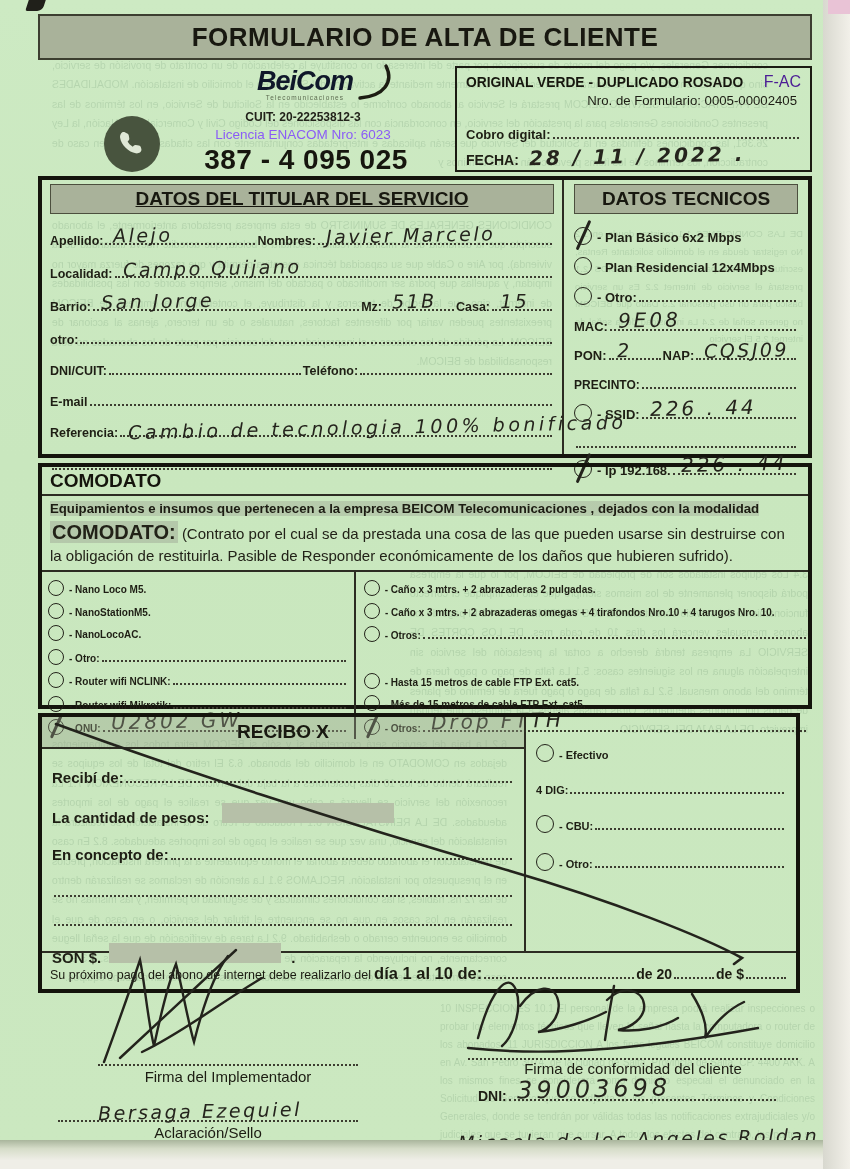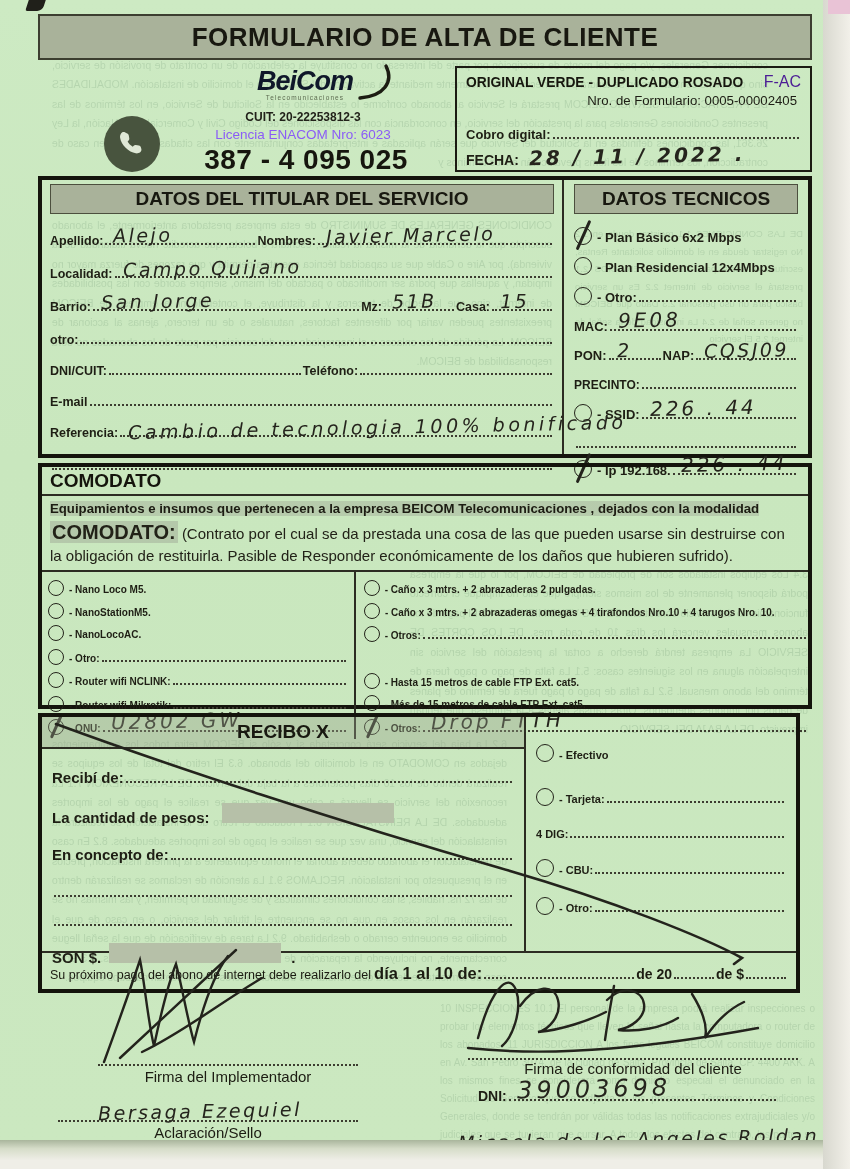--- a/index.html
+++ b/index.html
@@ -53,21 +53,21 @@
   .row{display:flex;align-items:baseline;}
   .radio{width:16px;height:16px;border:1.8px solid #23231a;border-radius:50%;display:inline-block;position:relative;flex:none;top:3px;margin-right:5px;background:transparent;}
   .radio.checked::after{content:"";position:absolute;left:7px;top:-9px;width:2.6px;height:32px;background:#23231c;transform:rotate(24deg);border-radius:2px;}
   .greybar{background:#a9b29a;border:1.5px solid #4c4f3e;text-align:center;font-weight:700;font-size:19px;color:#181810;padding:3px 0;}
   .greybox{display:inline-block;width:172px;height:20px;background:#b6c0a8;vertical-align:middle;}
 
   
   .datos{position:absolute;left:38px;top:176px;width:774px;height:282px;border:4px solid #14140c;box-sizing:border-box;display:flex;}
   .d-left{width:520px;padding:4px 8px 0 8px;box-sizing:border-box;}
   .d-right{flex:1;border-left:2px solid #2c2c22;padding:4px 10px 0 10px;box-sizing:border-box;}
-  .d-left .greybar{margin-bottom:14px;}
+  .d-left .greybar{margin-bottom:14px;text-decoration:underline;}
   .d-right .greybar{margin-bottom:10px;}
   .frow{display:flex;align-items:baseline;margin-bottom:13px;}
   .frow.tight{margin-bottom:11px;}
   .t-row{display:flex;align-items:baseline;margin-bottom:9px;font-size:13.5px;color:#1e1e14;}
   .t-lab{font-size:13px;font-weight:600;color:#1e1e14;white-space:nowrap;}
 
   
   .como{position:absolute;left:38px;top:463px;width:774px;height:246px;border:4px solid #14140c;box-sizing:border-box;}
   .como-title{font-size:19px;font-weight:700;color:#14140c;padding:3px 8px 2px;border-bottom:2px solid #2c2c22;}
   .como-par{padding:3px 8px 4px;border-bottom:2px solid #2c2c22;}
@@ -395,25 +395,20 @@
         <div class="rrow">
           <span class="lbl">SON $.</span>
           <span class="greybox" style="margin-left:8px;"></span>
           <span class="lbl" style="margin-left:10px;">.</span>
         </div>
       </div>
       <div class="rec-right">
         <div class="prow">
           <span class="radio"></span>
           <span class="lbl">- Efectivo</span>
-        </div>
-        <div class="prow">
-          <span class="radio"></span>
-          <span class="lbl">- Tarjeta:</span>
-          <span class="dots"></span>
         </div>
         <div class="prow" style="margin-top:16px;">
           <span class="lbl">4 DIG:</span>
           <span class="dots"></span>
         </div>
         <div class="prow" style="margin-top:16px;">
           <span class="radio"></span>
           <span class="lbl">- CBU:</span>
           <span class="dots"></span>
         </div>

